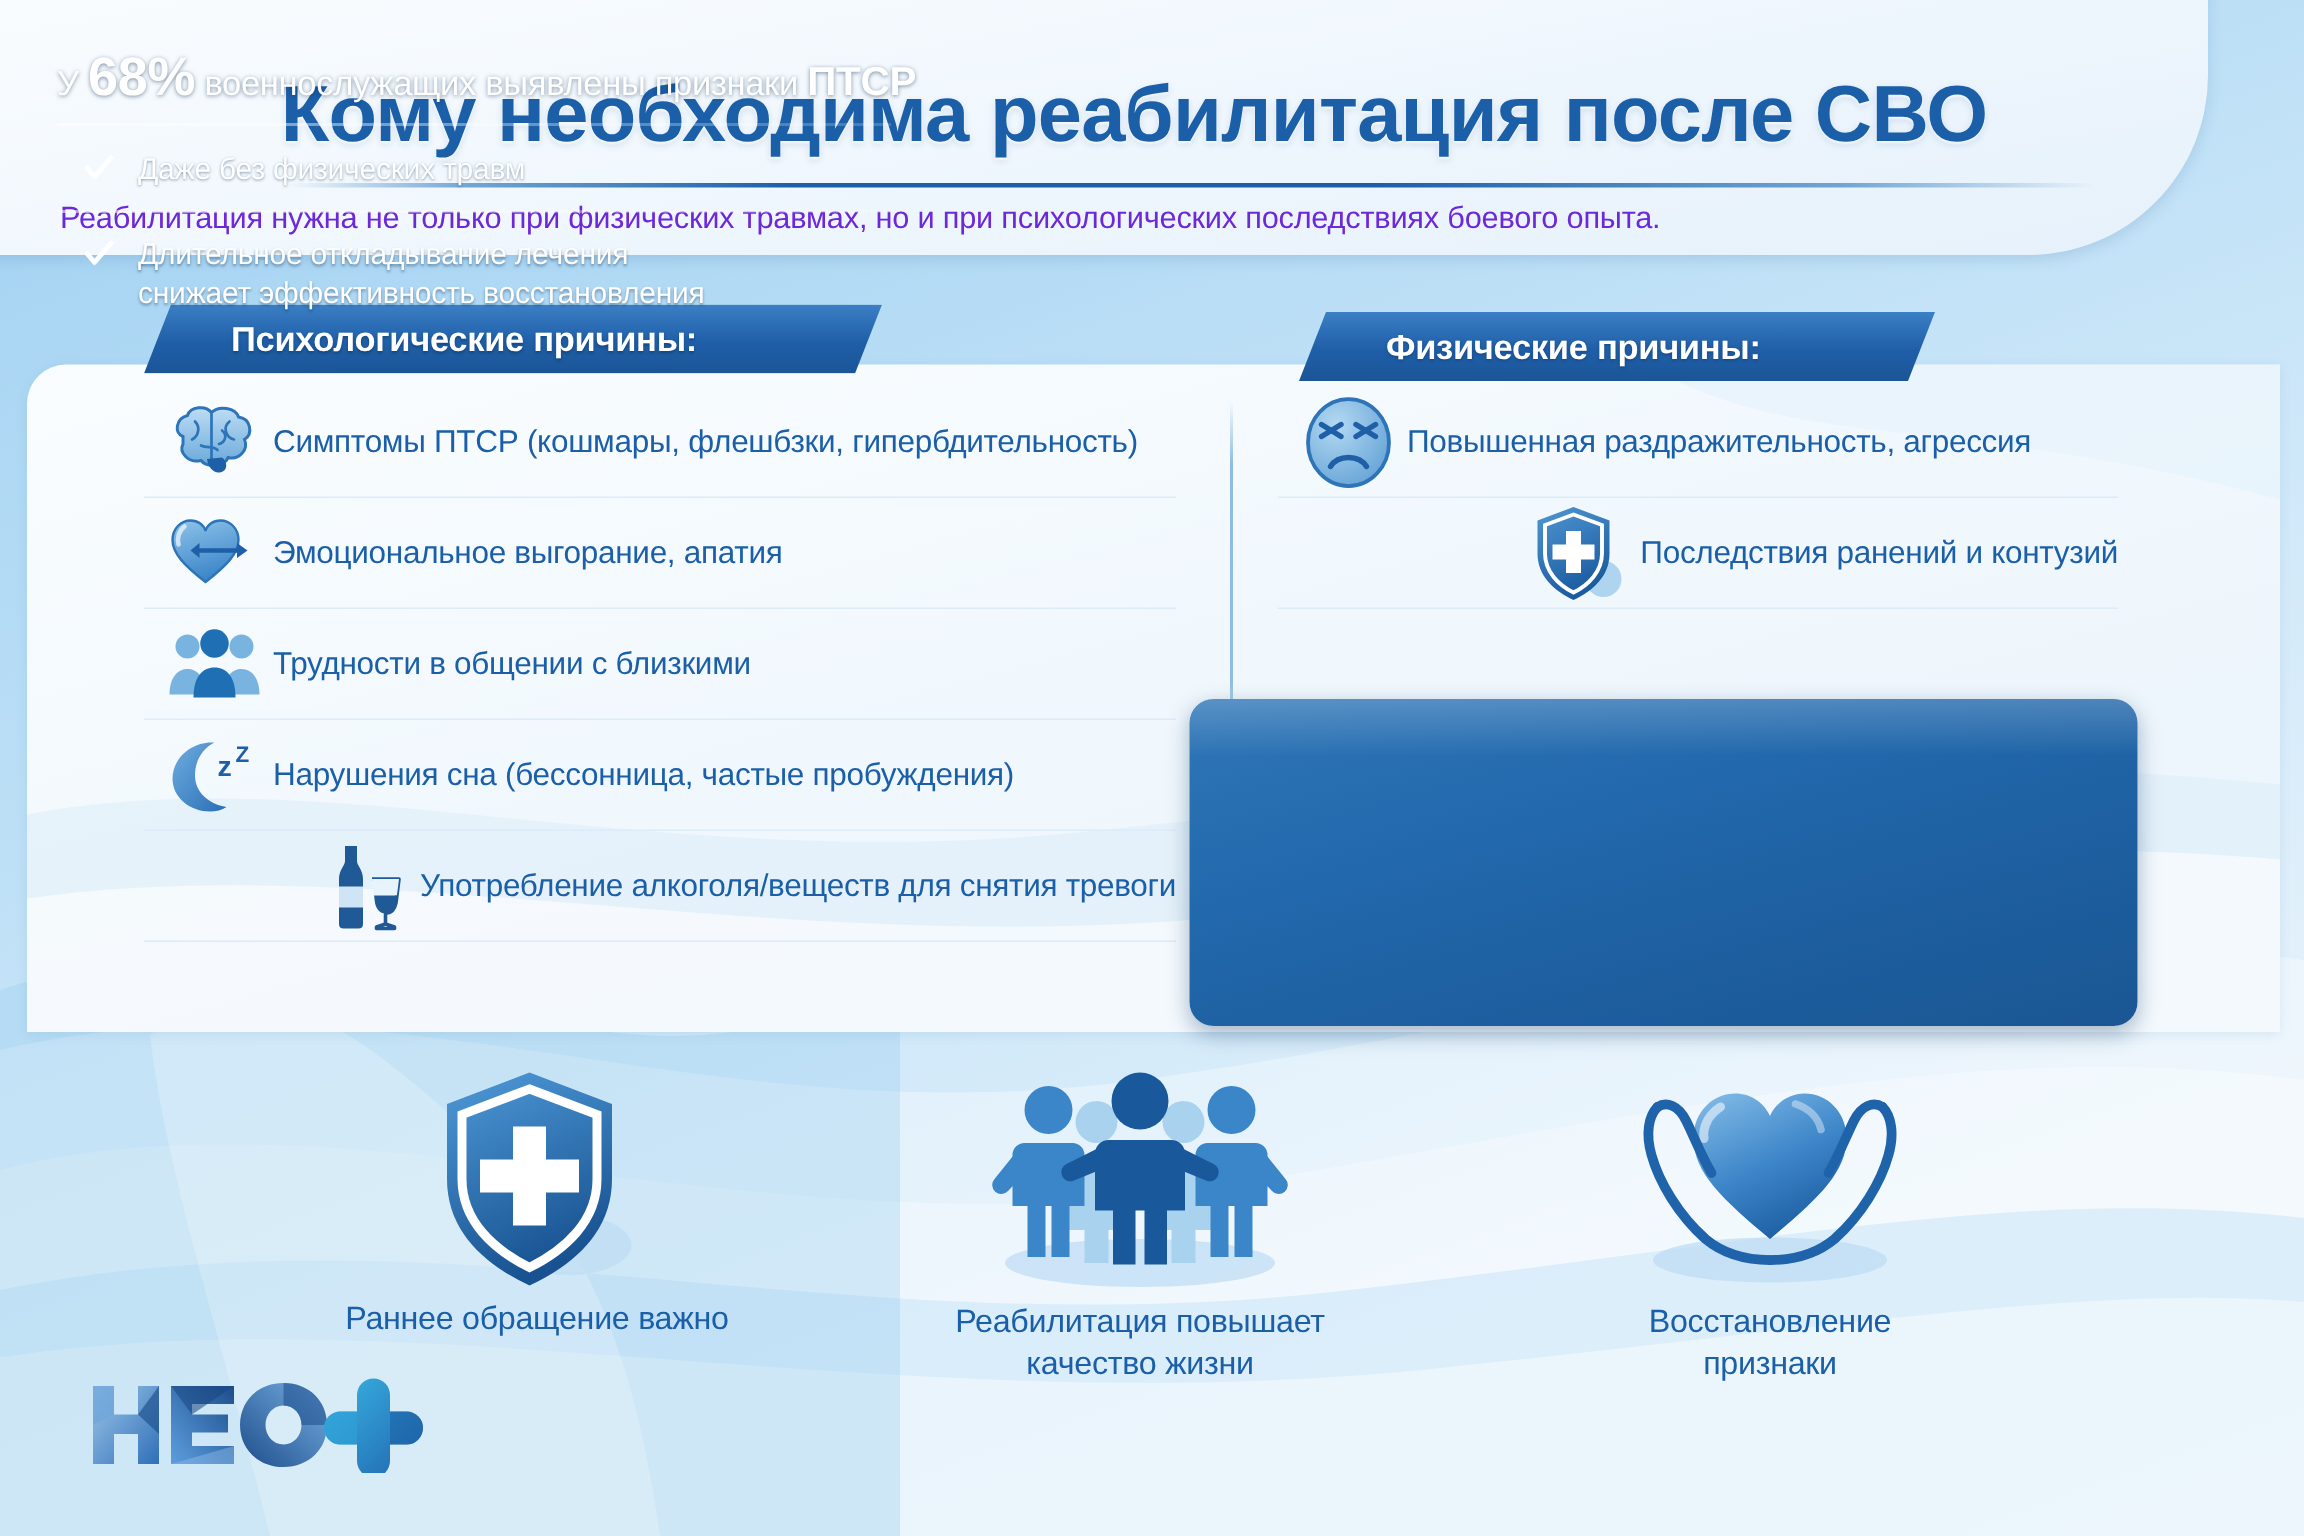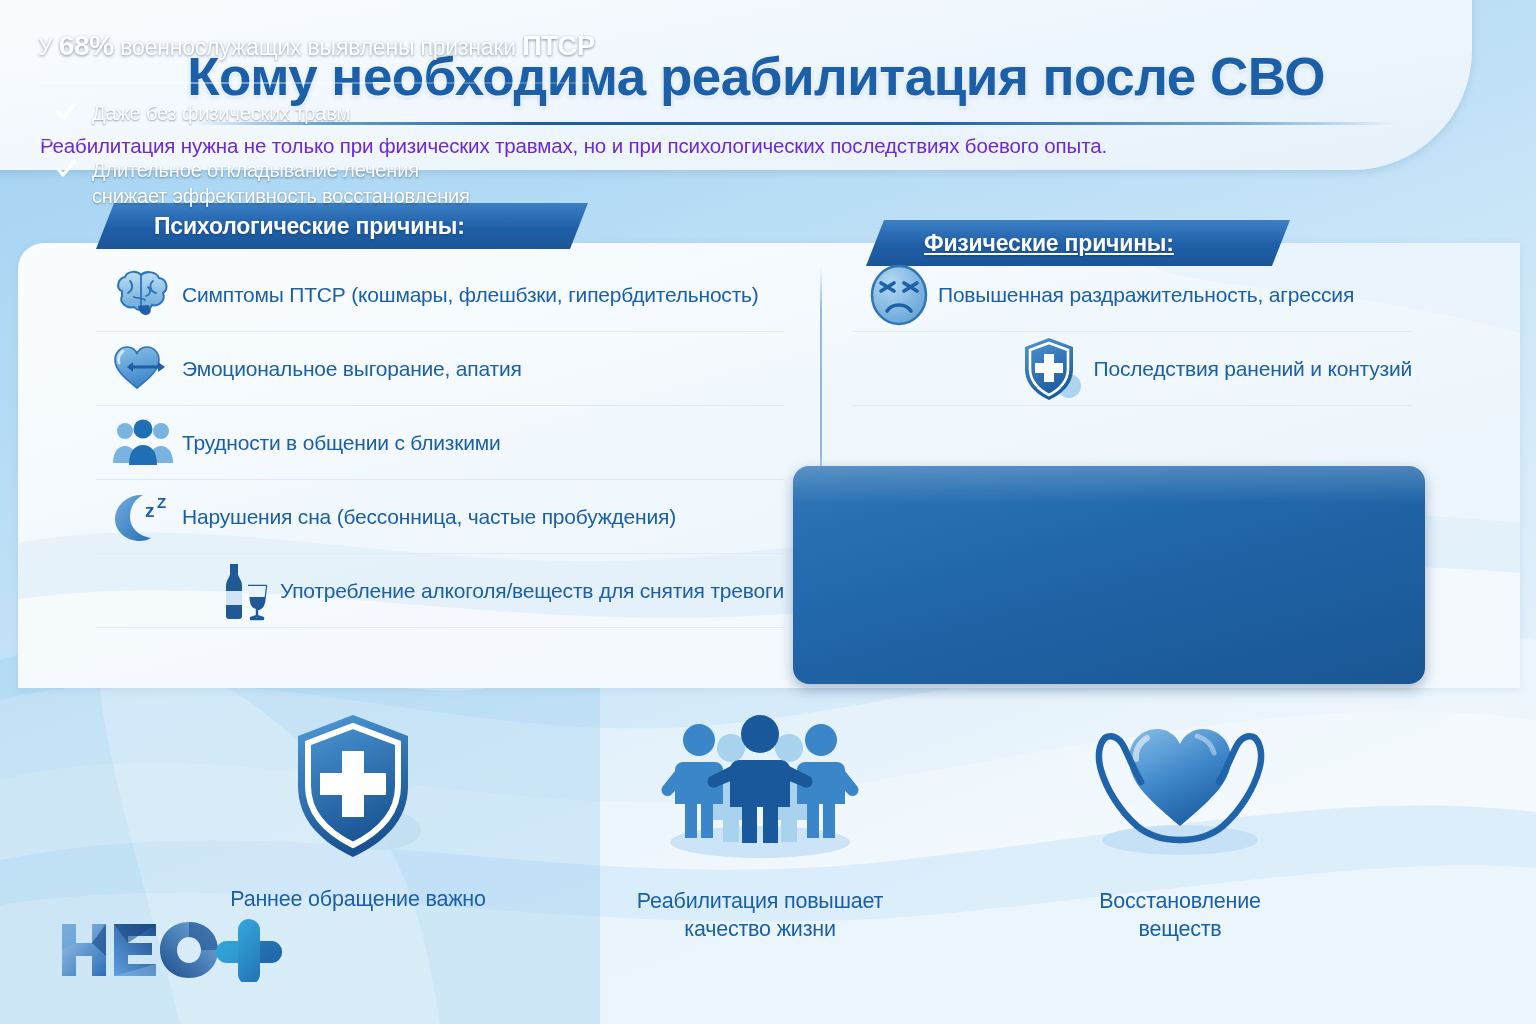--- a/index.html
+++ b/index.html
@@ -64,21 +64,21 @@
     background:linear-gradient(to bottom,#3b7fc4 0%,#1f5fa8 55%,#1b5597 100%);
     display:flex; align-items:center;
     color:#fff; font-size:23px; font-weight:bold;
     letter-spacing:-0.2px;
     box-shadow:0 3px 6px rgba(25,70,120,.32);
     -webkit-clip-path:polygon(18px 0, 100% 0, calc(100% - 18px) 100%, 0 100%);
     clip-path:polygon(18px 0, 100% 0, calc(100% - 18px) 100%, 0 100%);
   }
   .banner span { padding-left:58px; text-shadow:0 1px 2px rgba(10,45,85,.5); }
   #banner-psych { left:96px; top:203px; width:492px; }
-  #banner-phys  { left:866px; top:220px; width:424px;text-decoration:underline; }
+  #banner-phys  { left:866px; top:208px; width:424px; }
 
   
   .cause-list { position:absolute; }
   #list-psych { left:96px; top:258px; width:688px; }
   #list-phys  { left:852px; top:258px; width:560px; }
 
   .cause-row {
     position:relative;
     display:flex; align-items:center;
     height:74px;
@@ -112,21 +112,21 @@
   .stat-gloss {
     position:absolute; left:0; top:0; width:100%; height:38px;
     background:linear-gradient(to bottom,rgba(255,255,255,.20),rgba(255,255,255,0));
   }
   .stat-head {
     position:absolute; left:38px; top:30px; width:566px;
     color:#fff; font-size:23px; font-weight:500;
     white-space:nowrap; letter-spacing:-0.2px;
     text-shadow:0 1px 3px rgba(8,40,75,.5);
   }
-  .stat-head b { font-size:28px; font-weight:bold; }
+  .stat-head b { font-size:36px; font-weight:bold; }
   .stat-head .ptsr { font-size:27px; font-weight:bold; }
   .stat-rule {
     position:absolute; left:38px; width:556px; height:1.5px;
     background:linear-gradient(to right,rgba(255,255,255,.55),rgba(255,255,255,.18));
   }
   #stat-rule-1 { top:82px; }
   #stat-rule-2 { top:140px; }
   .stat-item {
     position:absolute; left:56px;
     display:flex; align-items:flex-start; gap:16px;
@@ -138,21 +138,21 @@
   #stat-item-2 { top:157px; }
   .check { width:20px; min-width:20px; margin-top:3px; }
 
   
   .benefit {
     position:absolute;
     text-align:center;
   }
   .benefit .art { height:150px; display:flex; align-items:flex-end; justify-content:center; }
   .benefit .cap {
-    margin-top:26px;
+    margin-top:6px;
     font-size:21.5px; color:#1a5fa8; font-weight:500;
     line-height:1.28; letter-spacing:-0.2px;
   }
   #benefit-0 { left:218px;  top:710px; width:280px; }
   #benefit-1 { left:620px;  top:712px; width:280px; }
   #benefit-2 { left:1040px; top:712px; width:280px; }
 
   
   .logo { position:absolute; left:58px; top:918px; width:230px; height:64px; }
 </style>
@@ -417,21 +417,21 @@
 
       <g fill="none" stroke="#1f64ab" stroke-width="6.5" stroke-linecap="round" stroke-linejoin="round">
         <path d="M20,24 C14,30 12,42 16,56 C21,74 34,96 52,112 C64,122 80,126 95,126"></path>
         <path d="M95,126 C110,126 126,122 138,112 C156,96 169,74 174,56 C178,42 176,30 170,24"></path>
         <path d="M20,24 C26,20 34,23 39,33 C44,43 49,56 56,68"></path>
         <path d="M170,24 C164,20 156,23 151,33 C146,43 141,56 134,68"></path>
       </g>
     </svg>
   </div>
   <div class="cap" style="white-space:pre-line">Восстановление
-веществ</div>
+признаки</div>
 </div>
 
 <div class="logo">
   <svg width="230" height="64" viewBox="0 0 230 64">
     <defs>
       <linearGradient id="lg1" x1="0" y1="0" x2="1" y2="1">
         <stop offset="0" stop-color="#9dc6e8"></stop>
           <stop offset="1" stop-color="#2f6fb8"></stop>
         </linearGradient>
       <linearGradient id="lg2" x1="1" y1="0" x2="0" y2="1">

